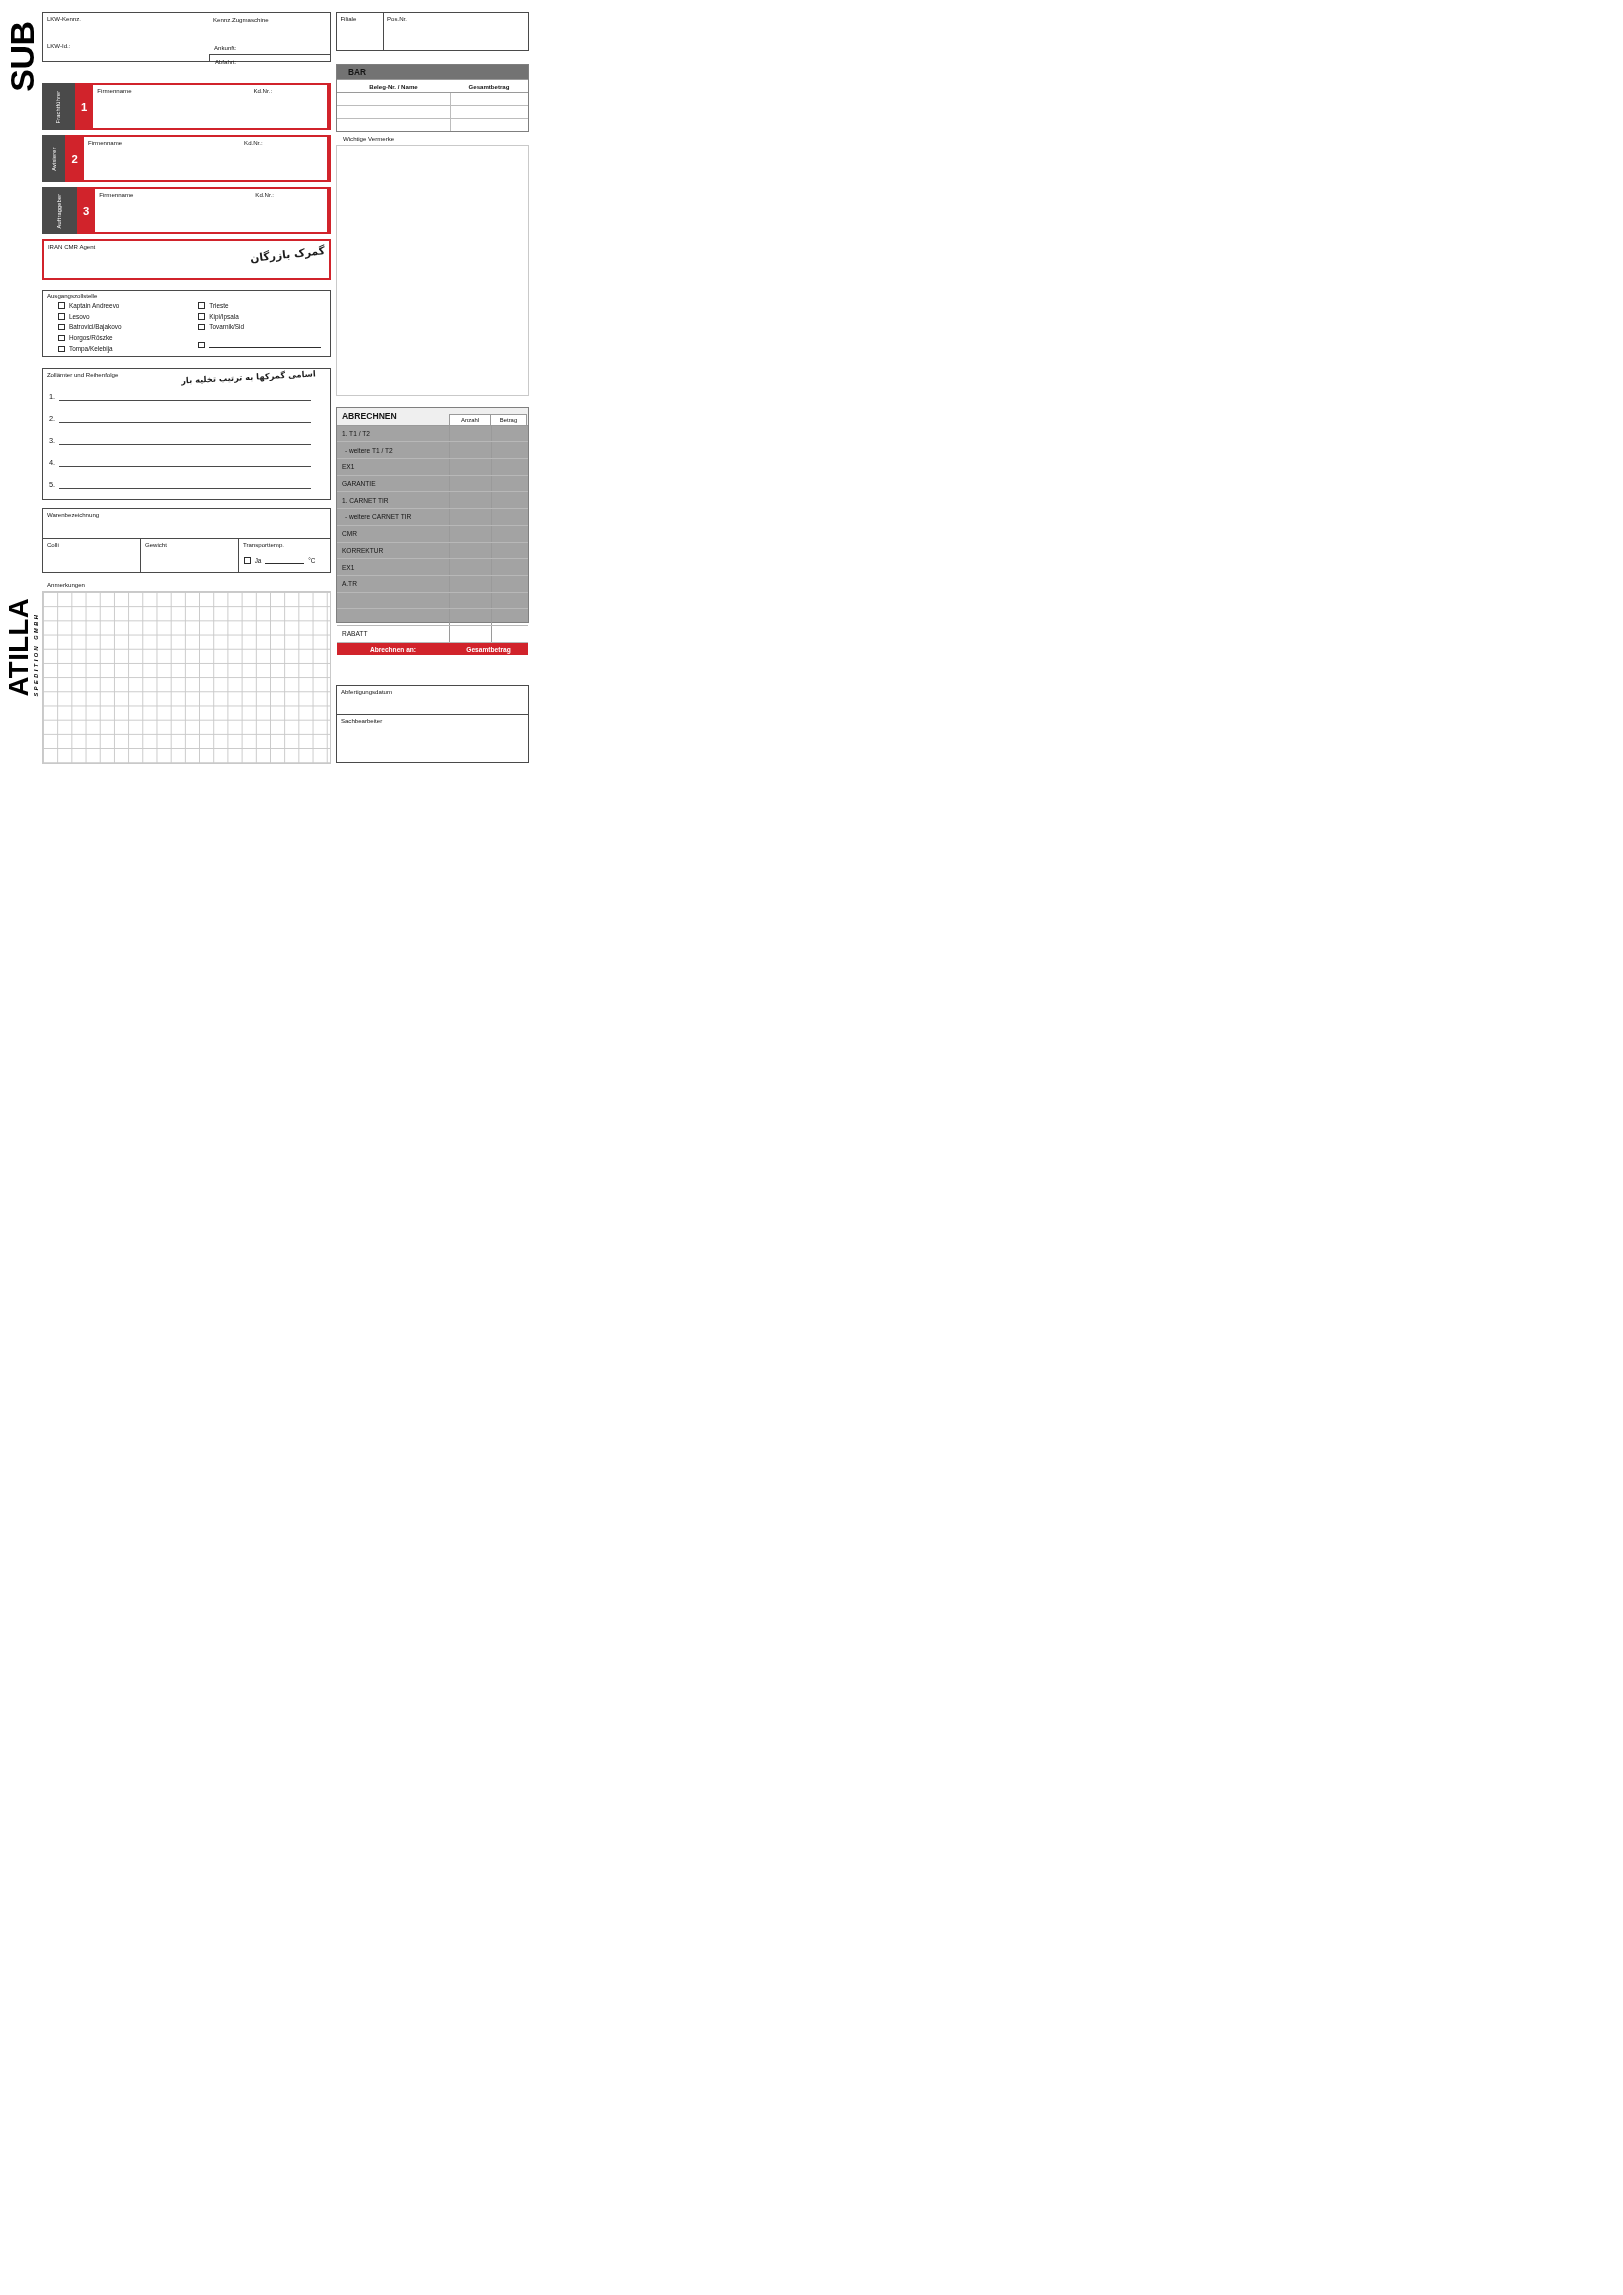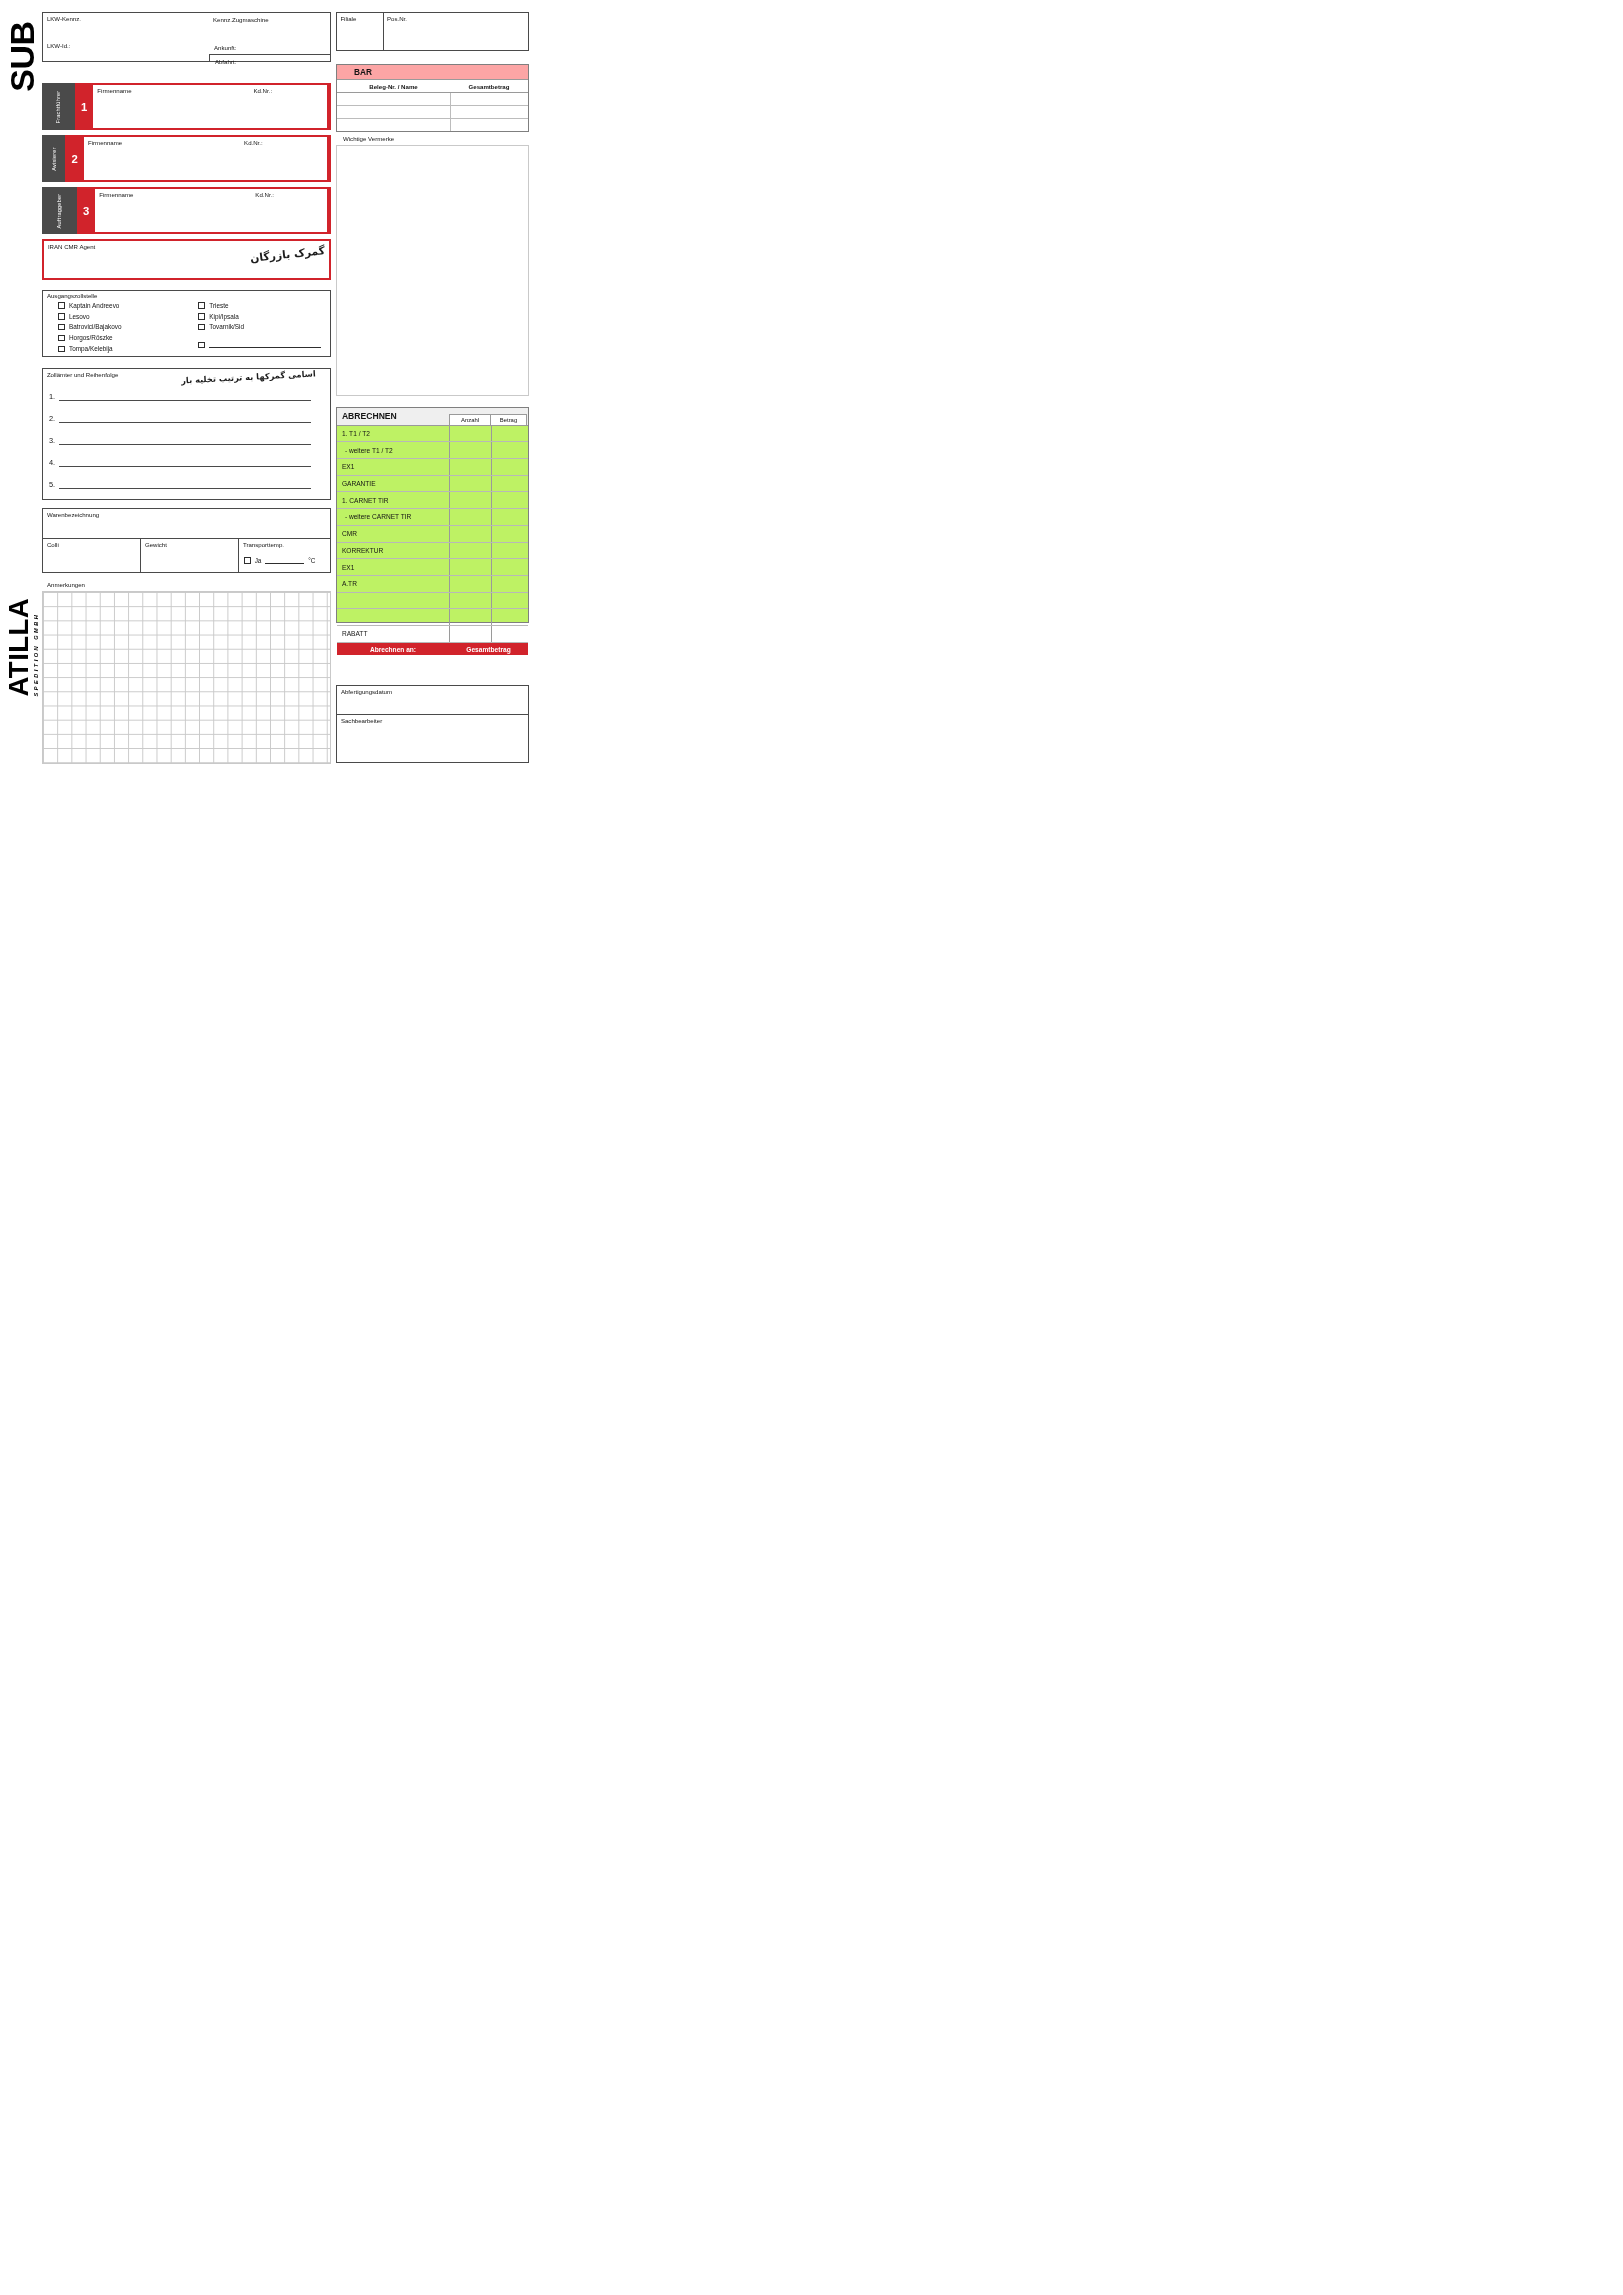--- a/index.html
+++ b/index.html
@@ -46,32 +46,32 @@
   
   .grid{position:absolute;box-sizing:border-box;border:0.5px solid #c9c9c9;
     background-image:linear-gradient(to right,#c9c9c9 0.5px,transparent 0.5px),
                      linear-gradient(to bottom,#c9c9c9 0.5px,transparent 0.5px);}
   .grid-sm{background-size:14px 14px;}
   .grid-lg{background-size:14.2px 14.2px;}
 
   
   .bar-panel{position:absolute;left:336px;top:64px;width:193px;height:68px;border:1.5px solid #7f7f7f;
              box-sizing:border-box;display:flex;flex-direction:column;background:#fff;}
-  .bar-head{height:14.7px;background:#fca5a5;border-bottom:0.5px solid #9a9a9a;display:flex;align-items:center;
-            padding-left:17px;font-weight:bold;font-size:8.3px;}
+  .bar-head{height:14.7px;background:#737373;border-bottom:0.5px solid #9a9a9a;display:flex;align-items:center;
+            padding-left:11px;font-weight:bold;font-size:8.3px;}
   .bar-cols{height:12.3px;display:flex;border-bottom:0.5px solid #9a9a9a;font-weight:bold;font-size:6.1px;}
   .bar-cols span{display:flex;align-items:center;justify-content:center;}
   .bar-c1{width:113px;}
   .bar-c2{flex:1;}
   .bar-row{height:12.3px;display:flex;border-bottom:0.5px solid #bcbcbc;}
   .bar-row .bar-c1{border-right:0.5px solid #bcbcbc;height:100%;}
 
   
   .abrechnen{position:absolute;left:336px;top:407px;width:193px;height:216px;border:1.5px solid #7f7f7f;
-             box-sizing:border-box;display:flex;flex-direction:column;background:#bef264;}
+             box-sizing:border-box;display:flex;flex-direction:column;background:#a3a3a3;}
   .ab-head{height:16.7px;background:#efefef;border-bottom:0.5px solid #9a9a9a;position:relative;flex:0 0 16.7px;}
   .ab-title{position:absolute;left:4.9px;top:2.9px;font-weight:bold;font-size:8.6px;}
   .ab-col{position:absolute;bottom:0;height:10.8px;background:#fff;border:0.5px solid #9a9a9a;border-bottom:none;
           display:flex;align-items:center;justify-content:center;font-size:5.9px;box-sizing:border-box;}
   .ab-col-anzahl{left:112px;width:42px;}
   .ab-col-betrag{left:153px;width:37px;}
   .fee-row{height:15.7px;border-bottom:0.5px solid #b8b8b8;display:flex;align-items:center;flex:0 0 15.7px;}
   .fee-label{flex:1;padding-left:4.9px;font-size:6.6px;}
   .indent .fee-label{padding-left:7.9px;}
   .fee-anzahl{width:42px;height:100%;border-left:0.5px solid #9a9a9a;box-sizing:border-box;}

